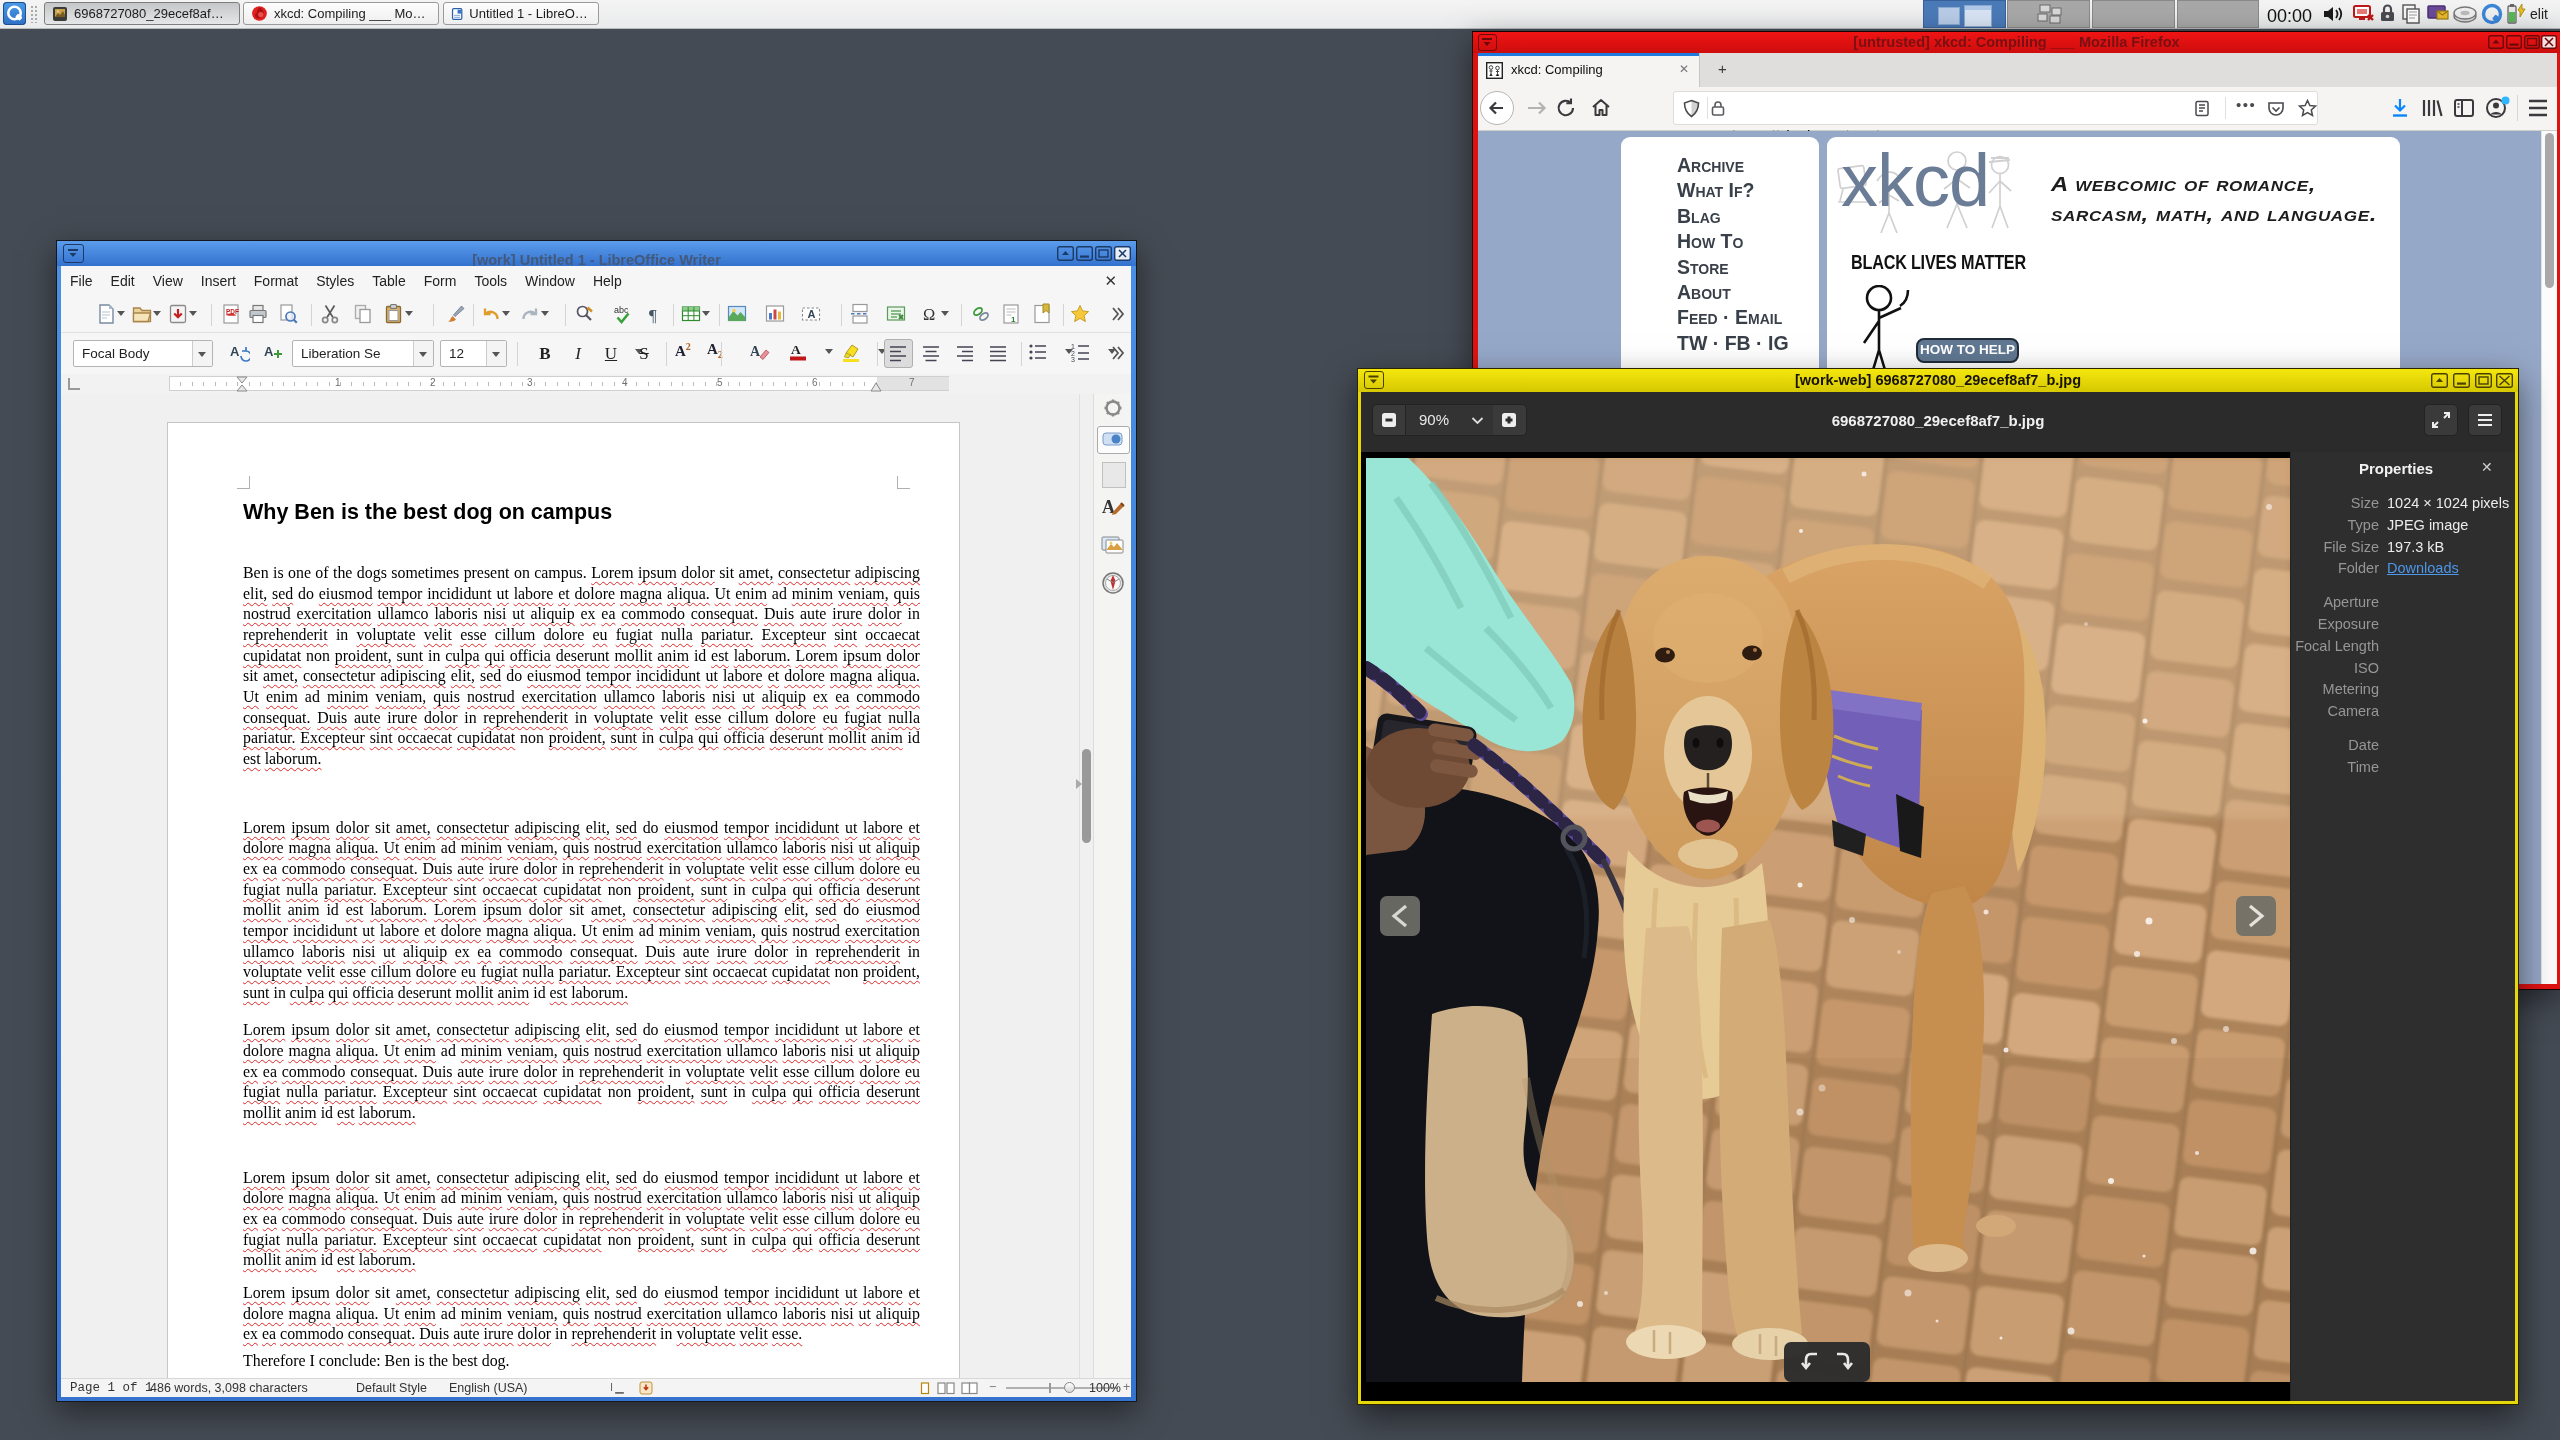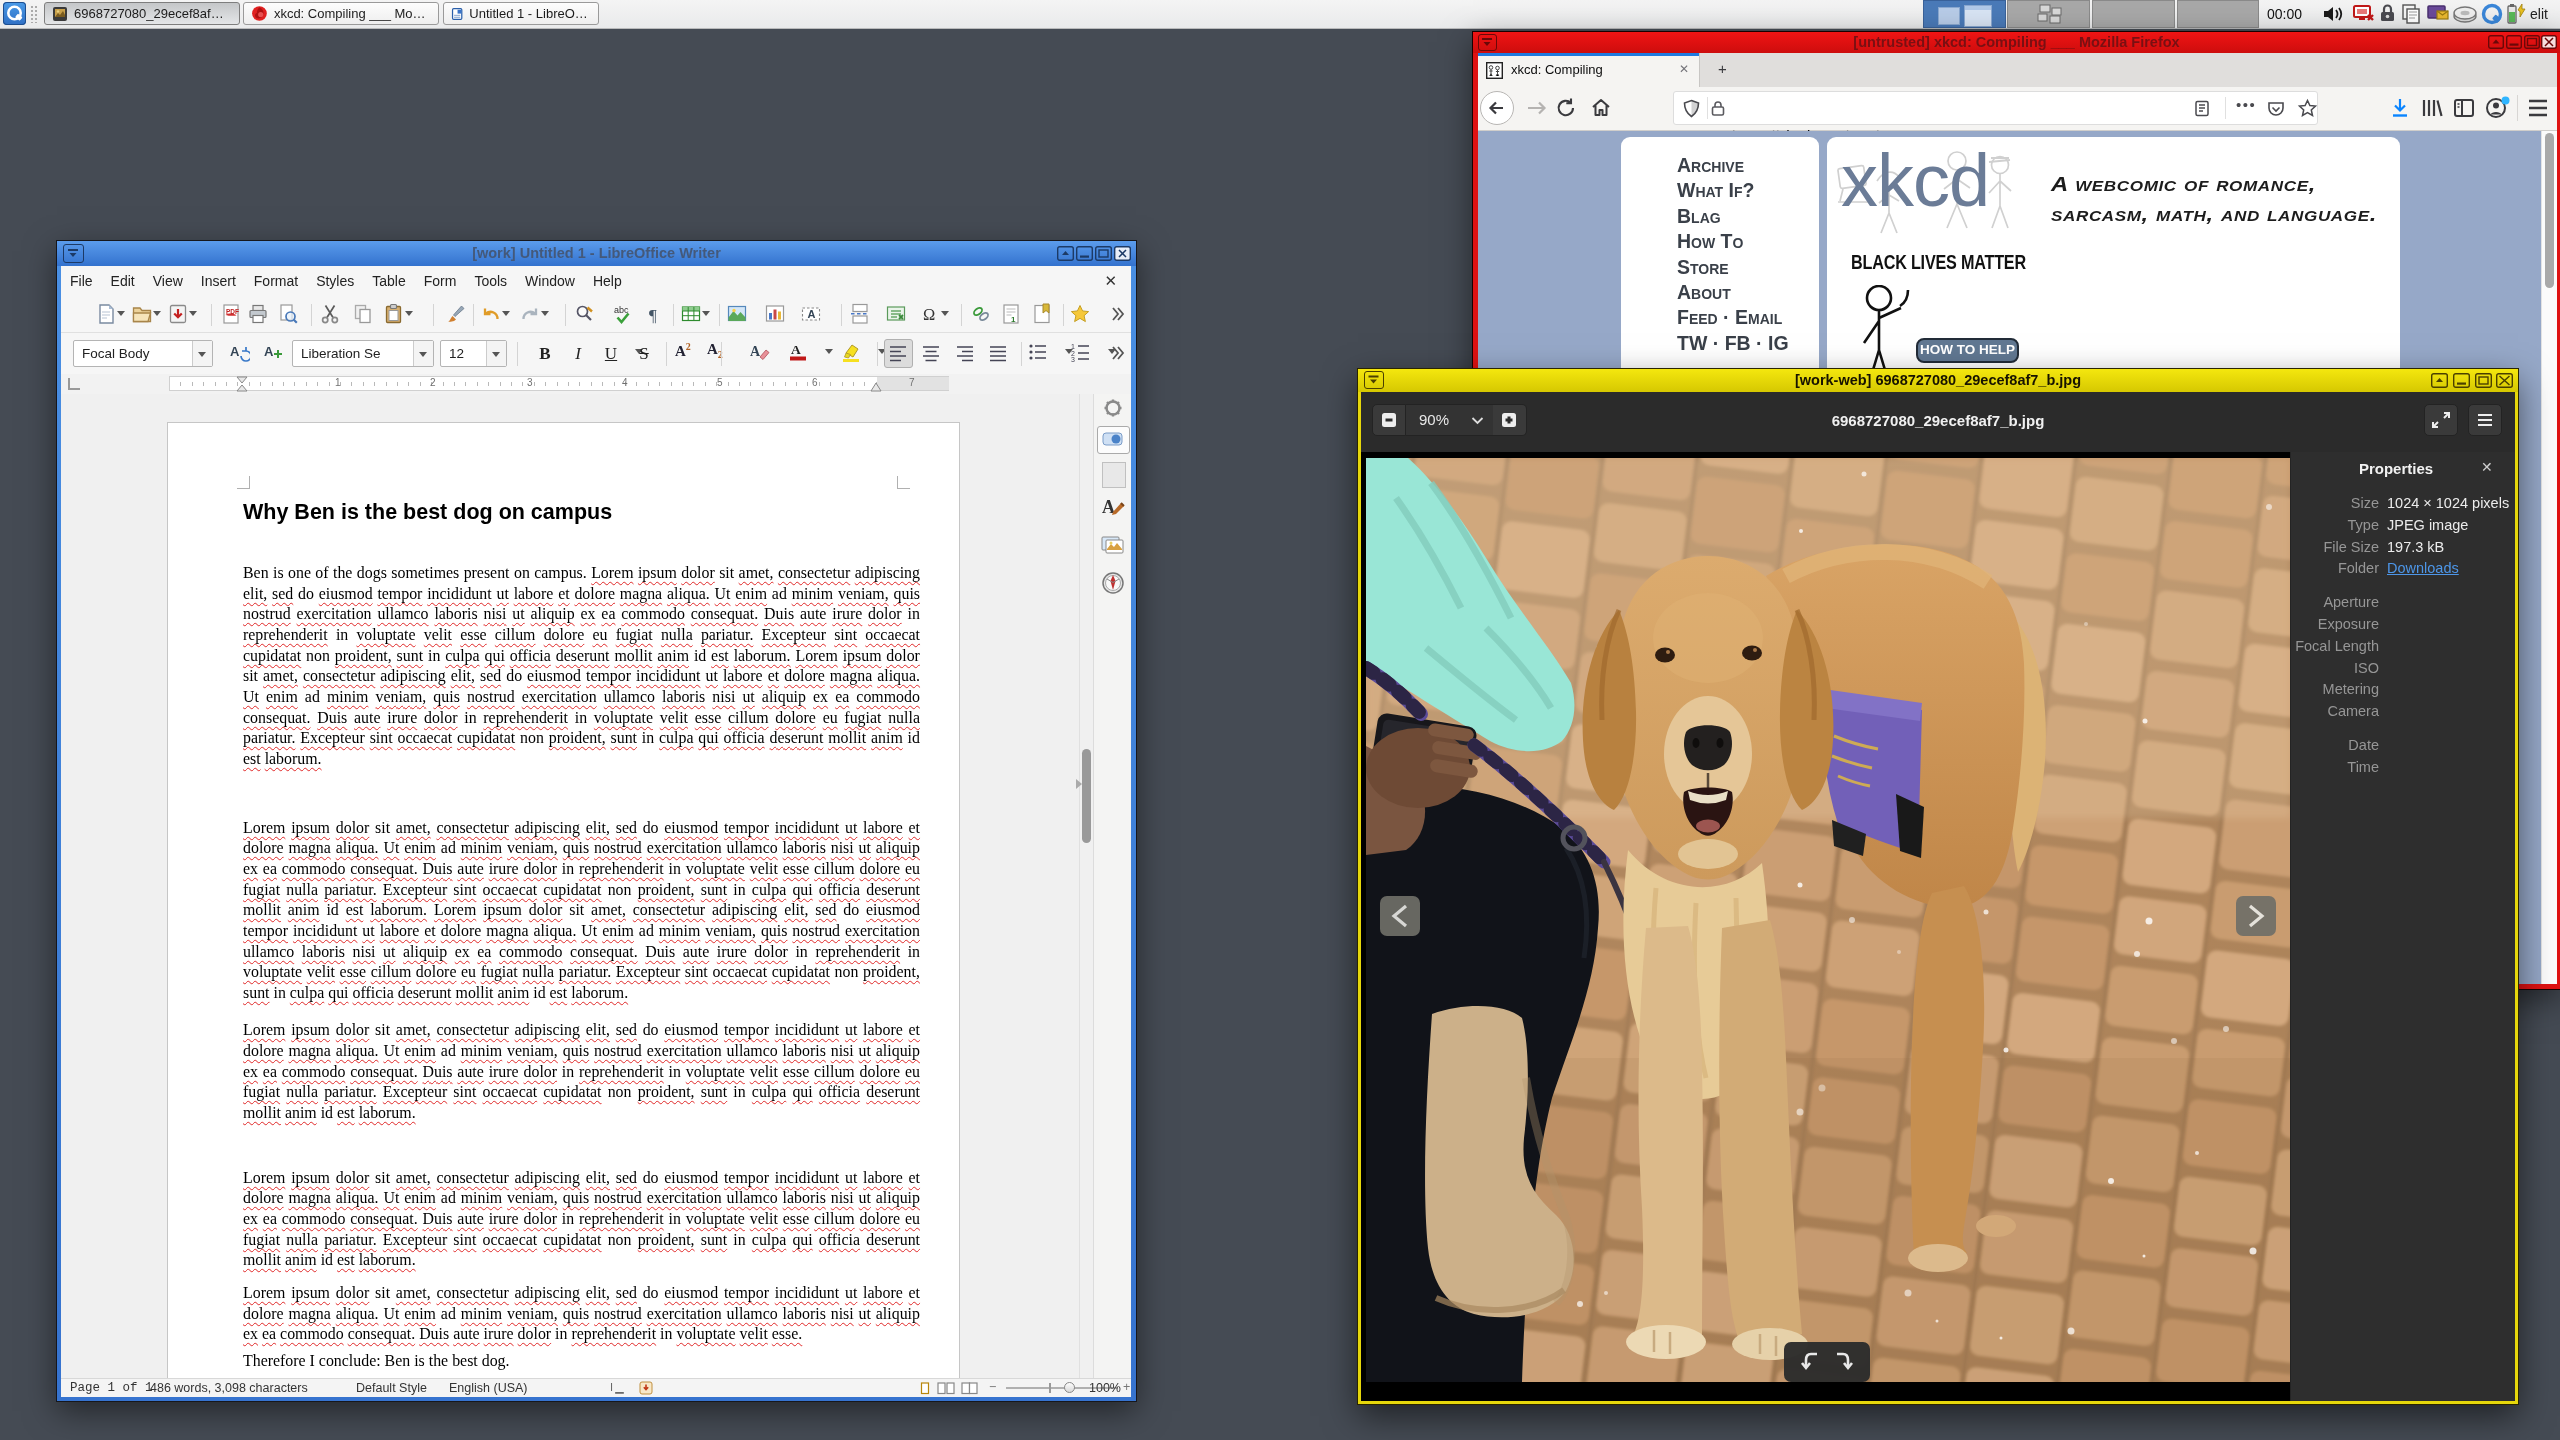--- a/index.html
+++ b/index.html
@@ -61,21 +61,21 @@
         <g fill="#d8d8d8" stroke="#6a6a6a" stroke-width="1">
           <rect x="32" y="4" width="10" height="7"></rect>
           <rect x="44" y="7" width="9" height="7"></rect>
           <rect x="30" y="13" width="9" height="7"></rect>
           <rect x="42" y="15" width="10" height="7"></rect>
         </g>
       </svg>
  </div>
  <div class="abs" style="left:2092px;top:0;width:83px;height:28px;background:#a8a8a8;border:1px solid #8a8a8a;box-sizing:border-box;"></div>
  <div class="abs" style="left:2177px;top:0;width:82px;height:28px;background:#a8a8a8;border:1px solid #8a8a8a;box-sizing:border-box;"></div>
- <div class="abs" style="left:2267px;top:6px;font-size:14px;color:#111;">00:00</div>
+ <div class="abs" style="left:2267px;top:6px;font-size:18px;color:#111;">00:00</div>
  <svg class="abs" style="left:2322px;top:4px;" width="22" height="20" viewBox="0 0 22 20">
       <path d="M2 7 h4 l5-4 v14 l-5-4 H2z" fill="#1a1a1a"></path>
       <path d="M14 6 q3 4 0 8 M17 4 q4.5 6 0 12" stroke="#1a1a1a" stroke-width="1.8" fill="none"></path>
     </svg>
  <svg class="abs" style="left:2352px;top:3px" width="24" height="22" viewBox="0 0 24 22">
       <rect x="2" y="3" width="16" height="11" rx="1.5" fill="#fff" stroke="#c01818" stroke-width="2"></rect>
       <rect x="5" y="6" width="10" height="5" fill="#e87878"></rect>
       <path d="M7 16 h6 M10 14 v2" stroke="#c01818" stroke-width="2"></path>
       <path d="M16 12 l5 5 M21 12 l-5 5" stroke="#c01818" stroke-width="2.4"></path>
     </svg>
@@ -113,21 +113,21 @@
 </div>
 
 <div class="abs" style="left:57px;top:241px;width:1079px;height:1160px;background:linear-gradient(#4a90e4,#3673cf);box-shadow:0 0 0 1px #16171c,0 10px 30px rgba(0,0,0,.5);">
 
  <div class="abs" style="left:0;top:0;right:0;height:25px;background:linear-gradient(#5b9cec,#3372ce);">
   <div class="abs" style="left:6px;top:3px;width:21px;height:19px;border:1.5px solid #1c3a66;border-radius:3px;box-sizing:border-box;">
     <svg width="18" height="16" viewBox="0 0 18 16">
           <path d="M4 4 h10 v2 h-10z M5.5 8 l3.5 4 3.5-4z" fill="#1c3a66"></path>
         </svg>
   </div>
-  <div style="text-align:center;font-size:14.5px;font-weight:bold;color:#44597a;line-height:25px;">[work] Untitled 1 - LibreOffice Writer</div>
+  <div style="text-align:center;font-size:14.5px;font-weight:bold;color:#44597a;line-height:25px;margin-top:7px;">[work] Untitled 1 - LibreOffice Writer</div>
   <svg class="abs" style="right:62px;top:5px" width="17" height="15" viewBox="0 0 17 15">
         <rect x="0.7" y="0.7" width="15.6" height="13.6" rx="2" fill="none" stroke="#1c3a66" stroke-width="1.4"></rect>
         <path d="M5 9 l3.5-4 3.5 4z" fill="#1c3a66"></path>
       </svg>
   <svg class="abs" style="right:43px;top:5px" width="17" height="15" viewBox="0 0 17 15">
         <rect x="0.7" y="0.7" width="15.6" height="13.6" rx="2" fill="none" stroke="#1c3a66" stroke-width="1.4"></rect>
         <rect x="4" y="9.5" width="9" height="2.2" fill="#1c3a66"></rect>
       </svg>
   <svg class="abs" style="right:24px;top:5px" width="17" height="15" viewBox="0 0 17 15">
         <rect x="0.7" y="0.7" width="15.6" height="13.6" rx="2" fill="none" stroke="#1c3a66" stroke-width="1.4"></rect>

